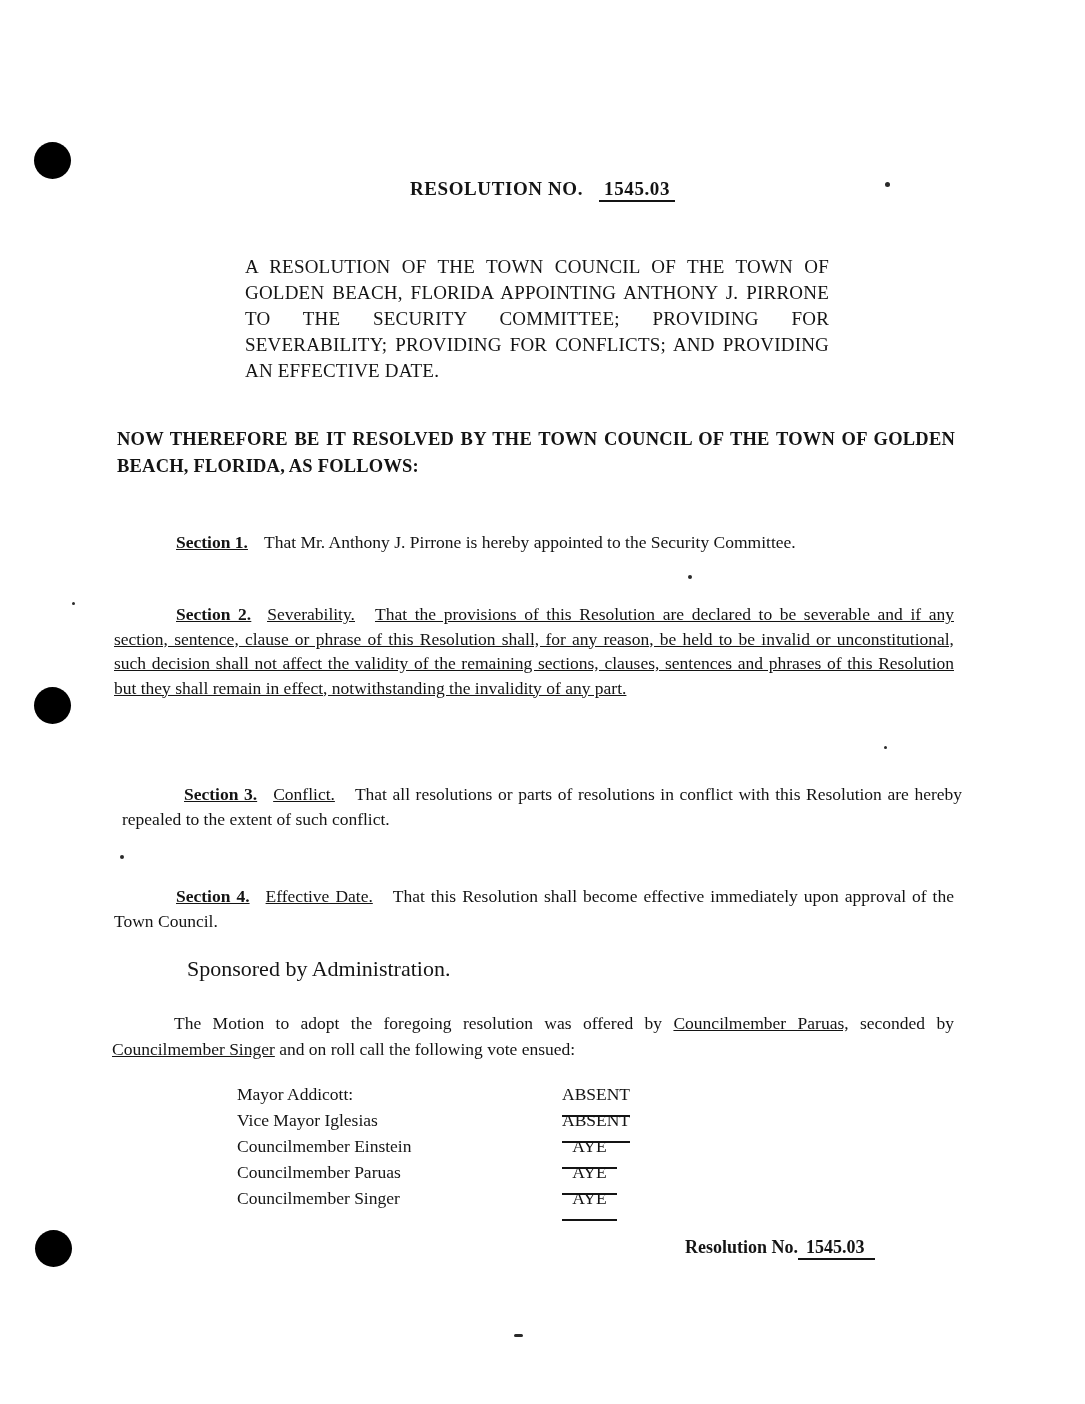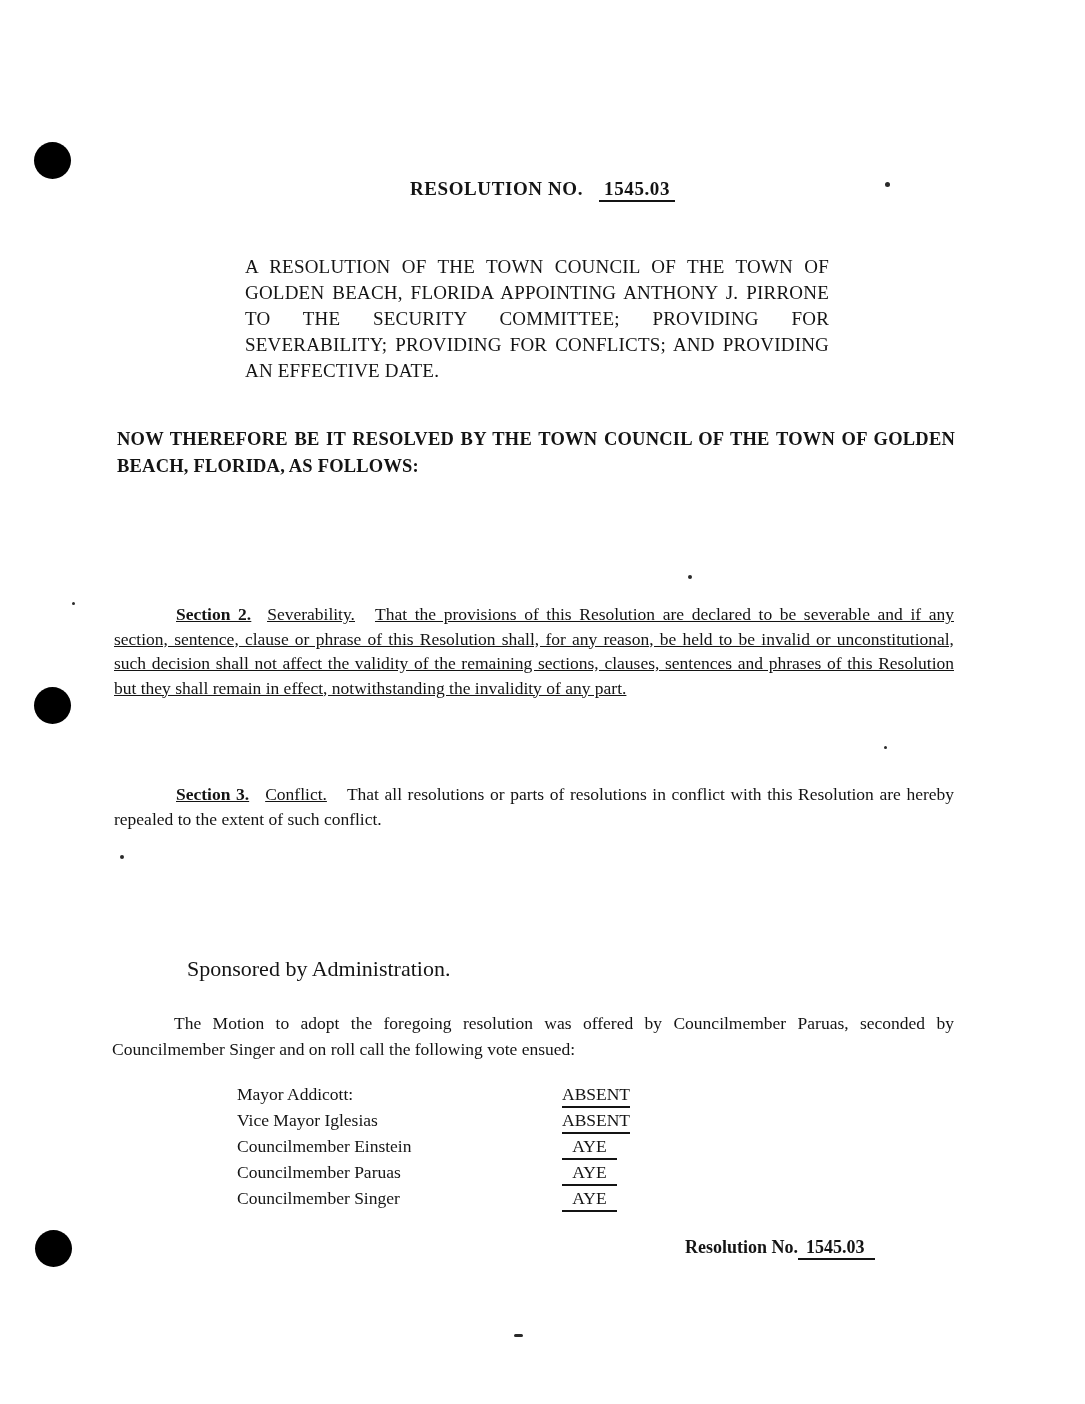--- a/index.html
+++ b/index.html
@@ -91,21 +91,21 @@
     font-size: 22px;
   }
 
   .motion-para {
     left: 112px;
     width: 842px;
     font-size: 17.5px;
     line-height: 26px;
     text-align: justify;
   }
-  .uline { }
+  .uline { text-decoration: underline; }
 
   .roll-call {
     left: 237px;
     width: 380px;
     font-size: 17.5px;
   }
   .vote-row {
     display: flex;
     align-items: baseline;
     height: 26px;
@@ -113,21 +113,21 @@
   }
   .vote-name {
     width: 285px;
     flex: 0 0 285px;
   }
   .vote-val {
     display: inline-block;
     width: 86px;
     text-align: center;
     border-bottom: 2px solid #141414;
-    padding-bottom: 1px;
+    padding-bottom: 10px;
   }
 
   .footer-line {
     left: 685px;
     font-weight: bold;
     font-size: 18px;
   }
   .footer-num {
     border-bottom: 2px solid #141414;
     padding: 0 10px 1px 8px;
@@ -153,29 +153,35 @@
   <div class="abs center-line" style="top:178px;">
     <span>RESOLUTION NO.</span>
     <span>&nbsp;</span>
     <span class="num-underline">1545.03</span>
   </div>
 
   <div class="abs title-para" style="top:254px;">A RESOLUTION OF THE TOWN COUNCIL OF THE TOWN OF GOLDEN BEACH, FLORIDA APPOINTING ANTHONY J. PIRRONE TO THE SECURITY COMMITTEE; PROVIDING FOR SEVERABILITY; PROVIDING FOR CONFLICTS; AND PROVIDING AN EFFECTIVE DATE.</div>
 
   <div class="abs resolved-clause" style="top:426px;">NOW THEREFORE BE IT RESOLVED BY THE TOWN COUNCIL OF THE TOWN OF GOLDEN BEACH, FLORIDA, AS FOLLOWS:</div>
 
+  <div class="abs para indent" style="top:530px;">
+    <span class="sec-head">Section 1.</span><span>That Mr. Anthony J. Pirrone is hereby appointed to the Security Committee.</span>
+  </div>
 
   <div class="abs para indent" style="top:602px;text-decoration:underline;">
     <span class="sec-head">Section 2.</span><span class="sec-sub">Severability.</span><span>That the provisions of this Resolution are declared to be severable and if any section, sentence, clause or phrase of this Resolution shall, for any reason, be held to be invalid or unconstitutional, such decision shall not affect the validity of the remaining sections, clauses, sentences and phrases of this Resolution but they shall remain in effect, notwithstanding the invalidity of any part.</span>
   </div>
 
-  <div class="abs para indent" style="top:782px;">
+  <div class="abs para indent" style="top:782px;margin-left:8px;">
     <span class="sec-head">Section 3.</span><span class="sec-sub">Conflict.</span><span>That all resolutions or parts of resolutions in conflict with this Resolution are hereby repealed to the extent of such conflict.</span>
   </div>
 
+  <div class="abs para indent" style="top:884px;">
+    <span class="sec-head">Section 4.</span><span class="sec-sub">Effective Date.</span><span>That this Resolution shall become effective immediately upon approval of the Town Council.</span>
+  </div>
 
   <div class="abs sponsored" style="top:956px;">Sponsored by Administration.</div>
 
   <div class="abs motion-para indent" style="top:1010px;">
     <span>The Motion to adopt the foregoing resolution was offered by </span><span class="uline">Councilmember Paruas,</span><span> seconded by </span><span class="uline">Councilmember Singer</span><span> and on roll call the following vote ensued:</span>
   </div>
 
   <div class="abs roll-call" style="top:1084px;">
     <div class="vote-row">
       <span class="vote-name">Mayor Addicott:</span>

